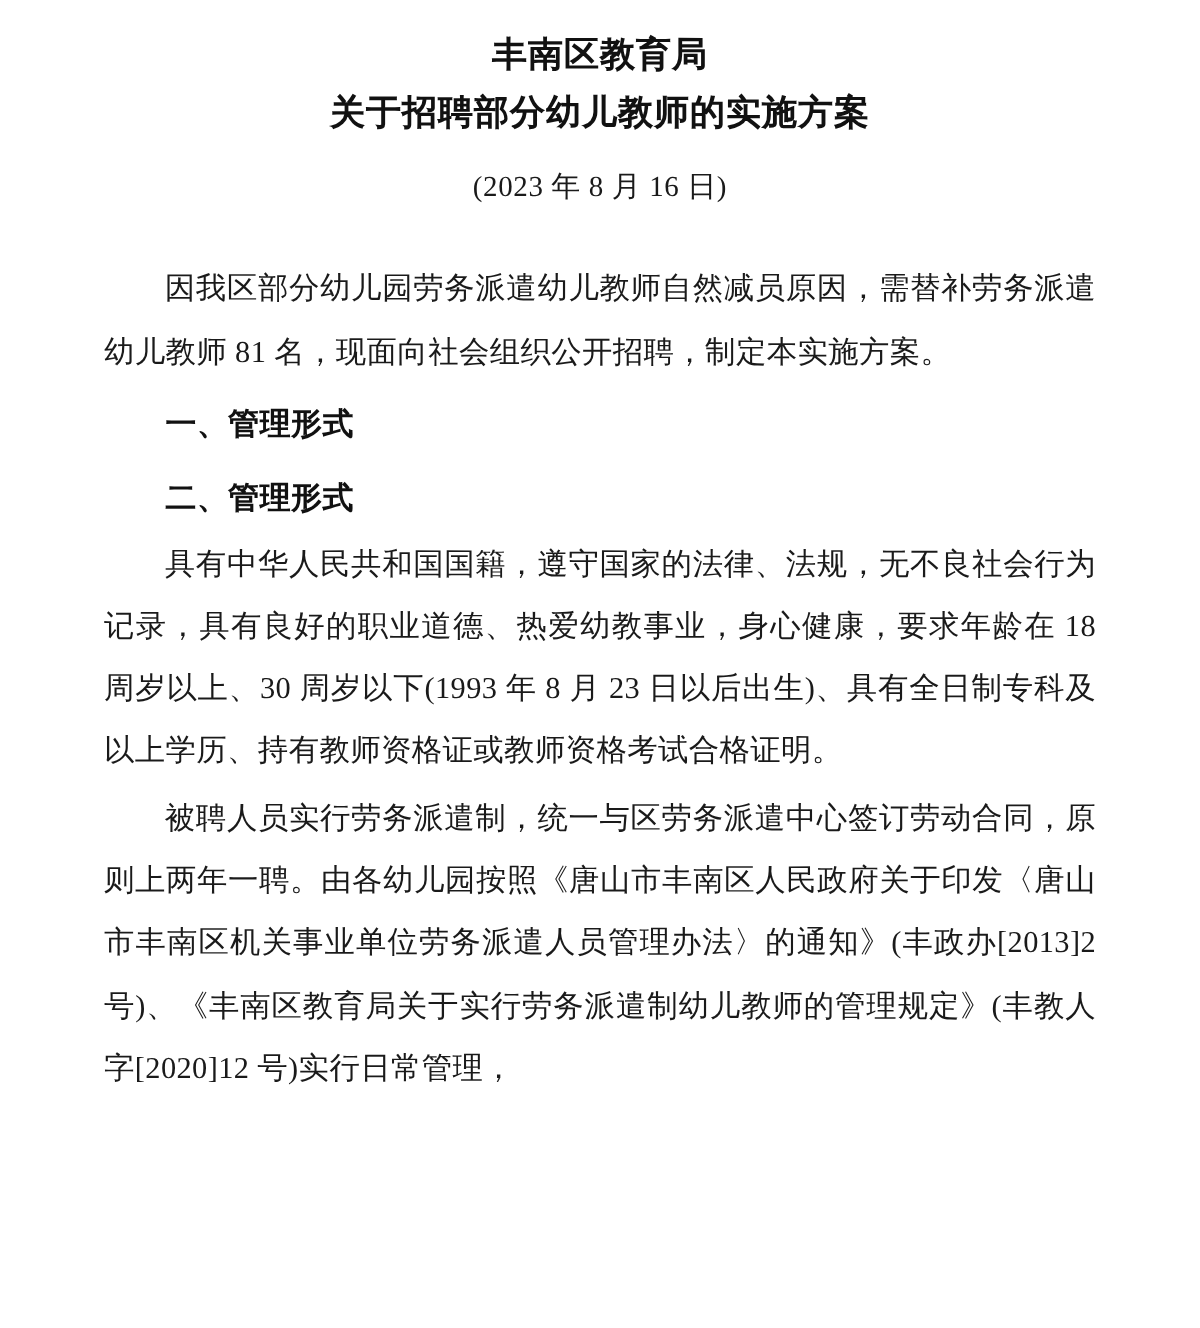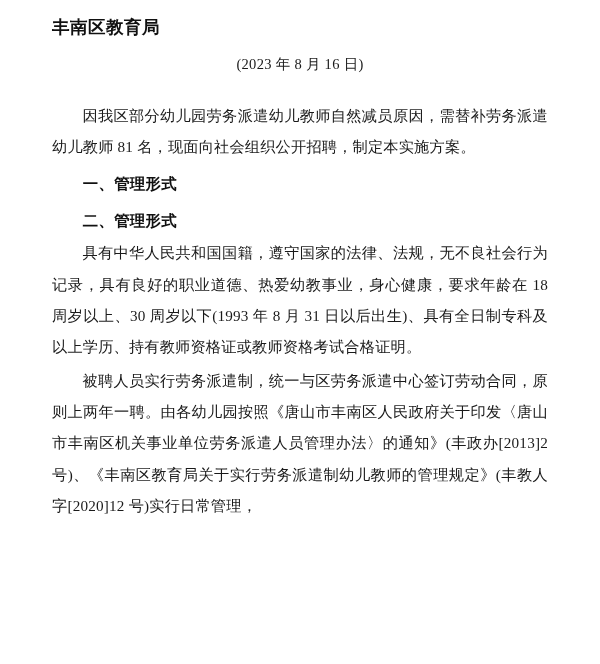--- a/index.html
+++ b/index.html
@@ -15,21 +15,21 @@
     overflow: hidden;
   }
   .page {
     width: 600px;
     height: 664px;
     box-sizing: border-box;
     padding: 14px 52px 0 52px;
     position: relative;
   }
   .doc-title {
-    text-align: left;
+    text-align: center;
     font-weight: bold;
     font-size: 17.5px;
     letter-spacing: 0.5px;
     line-height: 1.55;
     color: #111;
   }
   .doc-title .line2 {
     display: block;
     margin-top: 2px;
   }
@@ -63,29 +63,30 @@
     letter-spacing: 0.3px;
   }
 </style>
 </head>
 <body>
 
 <div class="page">
 
   <div class="doc-title">
     <span>丰南区教育局</span>
+    <span class="line2">关于招聘部分幼儿教师的实施方案</span>
   </div>
 
   <div class="doc-date">(2023 年 8 月 16 日)</div>
 
   <div class="body-block">
 
     <p class="para">因我区部分幼儿园劳务派遣幼儿教师自然减员原因，需替补劳务派遣幼儿教师 81 名，现面向社会组织公开招聘，制定本实施方案。</p>
 
     <h2 class="section">一、管理形式</h2>
 
     <h2 class="section">二、管理形式</h2>
-    <p class="para">具有中华人民共和国国籍，遵守国家的法律、法规，无不良社会行为记录，具有良好的职业道德、热爱幼教事业，身心健康，要求年龄在 18 周岁以上、30 周岁以下(1993 年 8 月 31 日以后出生)、具有全日制专科及以上学历、持有教师资格证或教师资格考试合格证明。</p>
+    <p class="para">具有中华人民共和国国籍，遵守国家的法律、法规，无不良社会行为记录，具有良好的职业道德、热爱幼教事业，身心健康，要求年龄在 18 周岁以上、30 周岁以下(1993 年 8 月 23 日以后出生)、具有全日制专科及以上学历、持有教师资格证或教师资格考试合格证明。</p>
 
     <p class="para">被聘人员实行劳务派遣制，统一与区劳务派遣中心签订劳动合同，原则上两年一聘。由各幼儿园按照《唐山市丰南区人民政府关于印发〈唐山市丰南区机关事业单位劳务派遣人员管理办法〉的通知》(丰政办[2013]2 号)、《丰南区教育局关于实行劳务派遣制幼儿教师的管理规定》(丰教人字[2020]12 号)实行日常管理，</p>
 
   </div>
 </div>
 
 </body></html>

